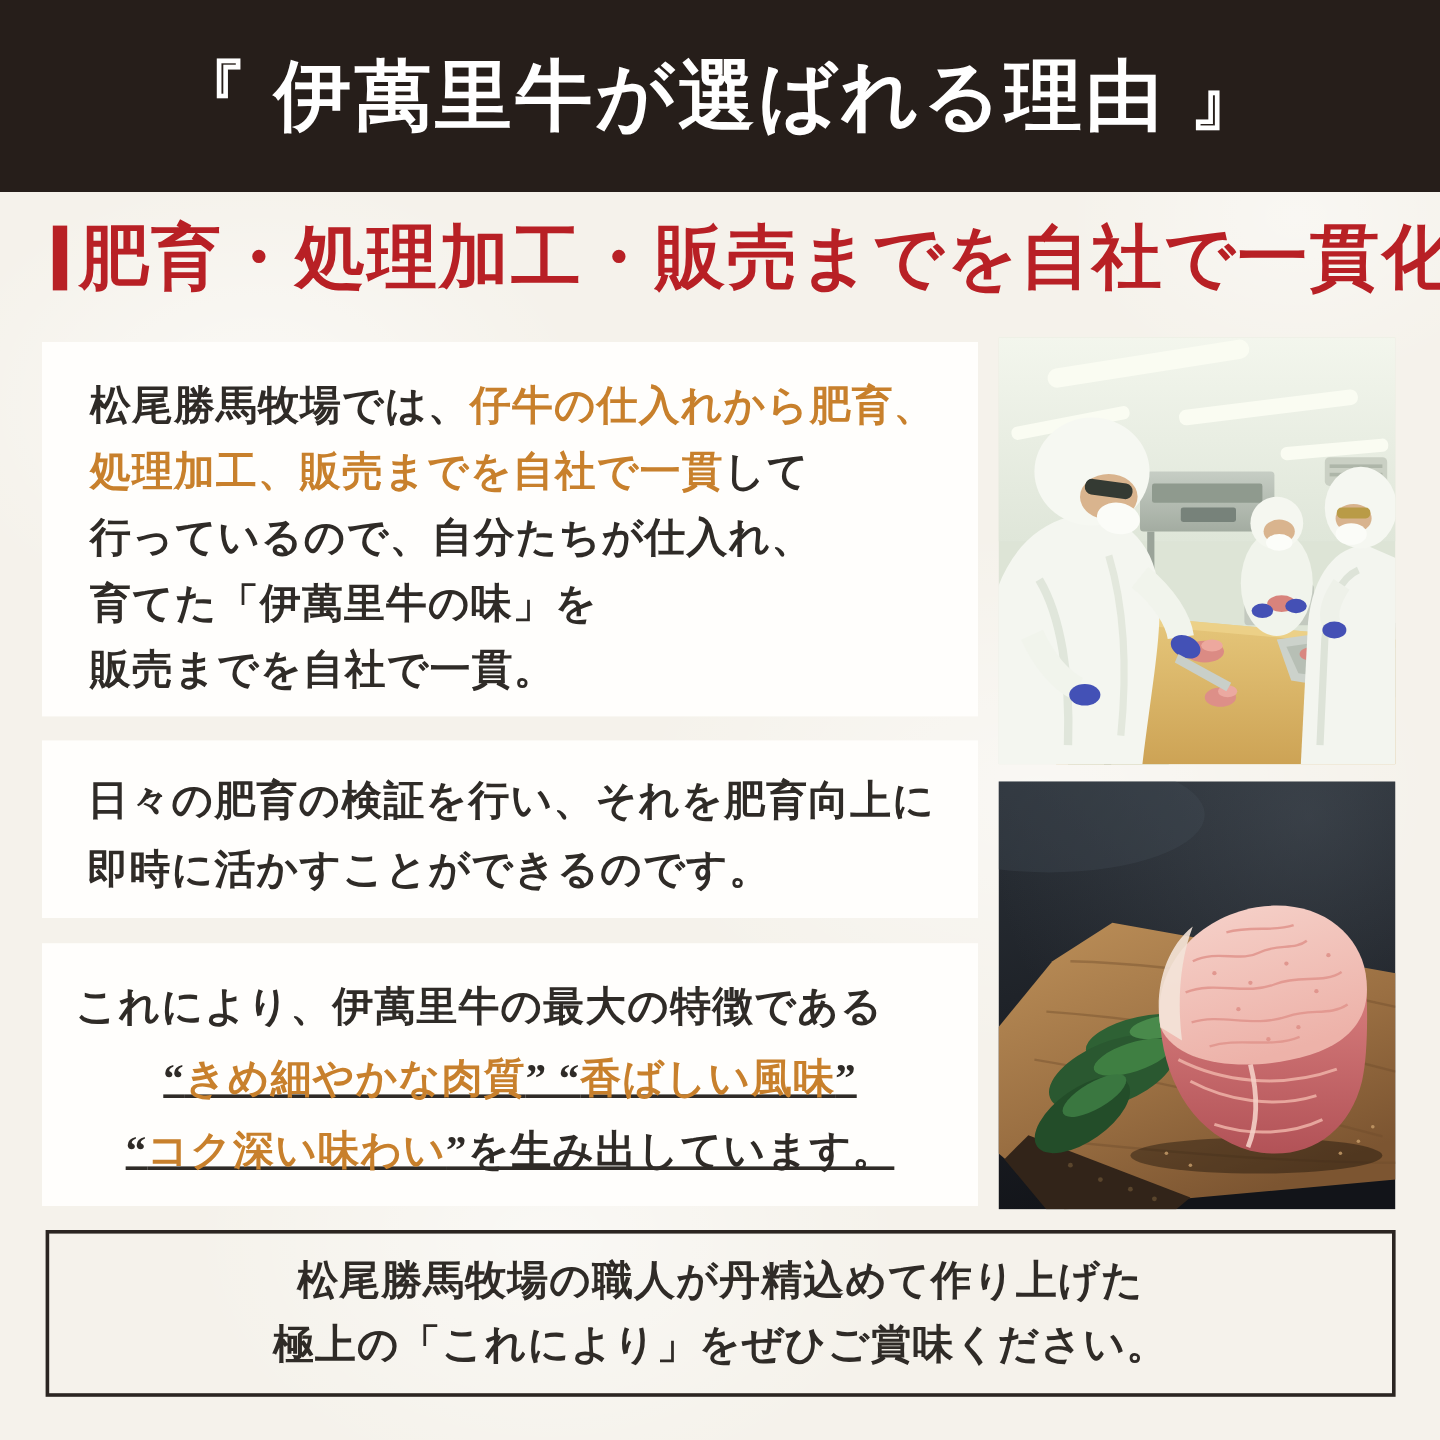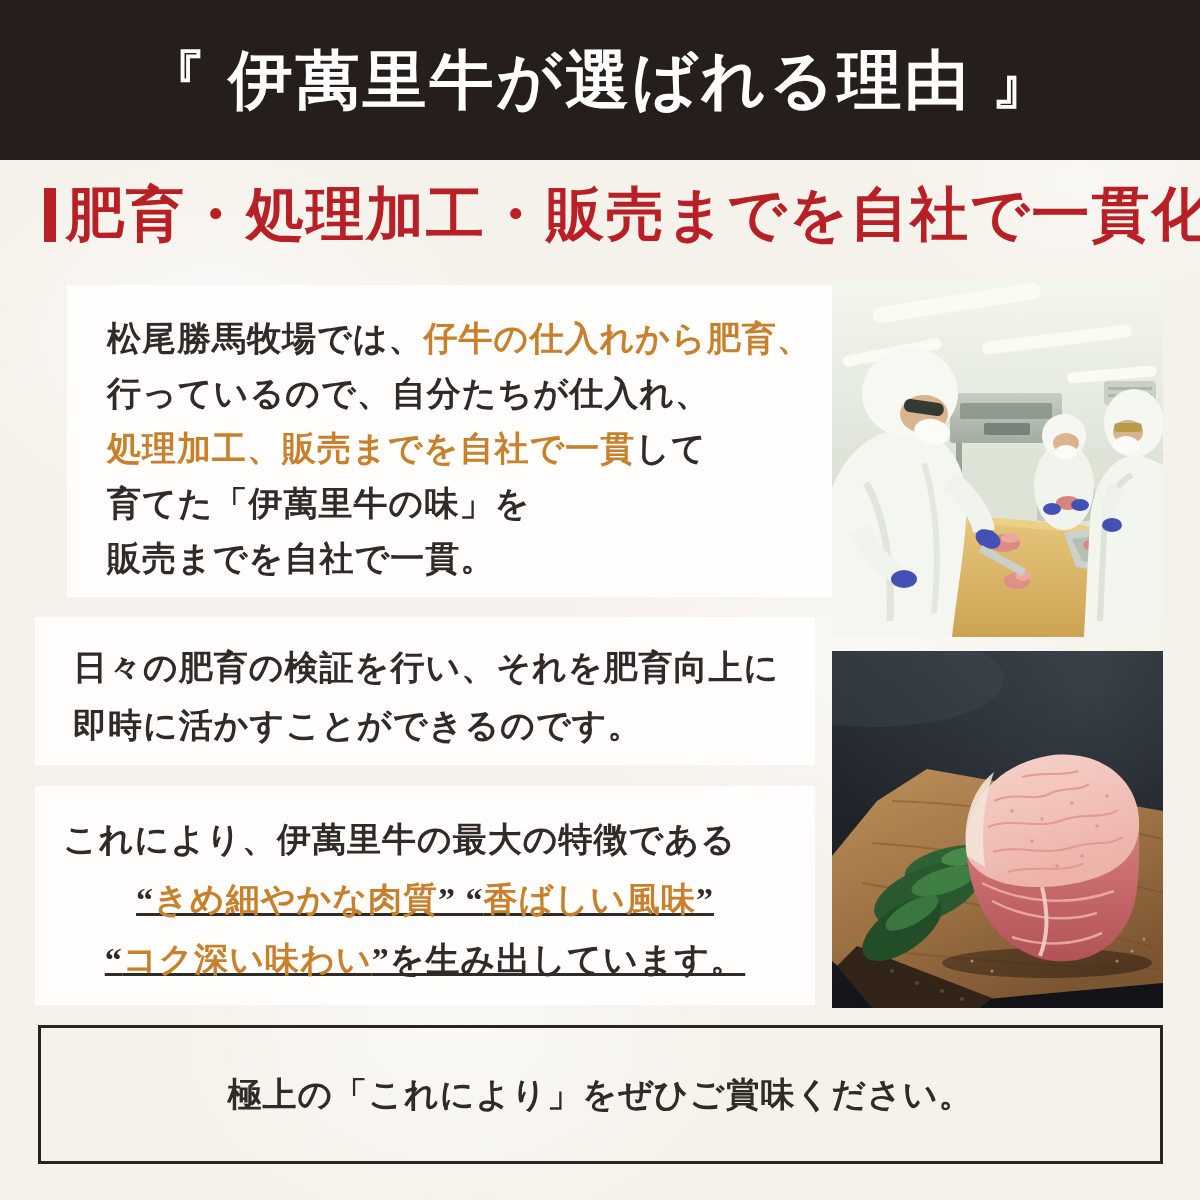--- a/index.html
+++ b/index.html
@@ -30,21 +30,21 @@
   .accent-bar{width:12px;height:54px;background:#b82025;margin-right:10px;flex:none;}
   .section-heading h2{
     margin:0;color:#b82025;font-size:58px;font-weight:700;letter-spacing:2px;white-space:nowrap;line-height:1;
   }
   .box{
     position:absolute;left:35px;width:780px;background:#fffefc;box-sizing:border-box;z-index:2;
   }
   .box .line{
     font-size:34px;font-weight:700;color:#2f2b27;white-space:nowrap;letter-spacing:1px;
   }
-  .box1{top:285px;height:312px;padding:26px 20px 0 40px;margin-left:32px;}
+  .box1{top:285px;height:312px;padding:26px 20px 0 40px;}
   .box1 .line{line-height:55px;}
   .box2{top:617px;height:148px;padding:22px 20px 0 38px;}
   .box2 .line{line-height:58px;}
   .box3{top:786px;height:219px;padding:24px 28px 0 28px;}
   .box3 .line{line-height:60px;}
   .box3 .center{text-align:center;text-decoration:underline;}
   .k{color:#2f2b27;}
   .o{color:#c8802c;}
   .photo{position:absolute;left:832px;width:331px;overflow:hidden;z-index:2;}
   .photo1{top:281px;height:356px;}
@@ -71,24 +71,24 @@
   <div class="section-heading">
     <span class="accent-bar"></span>
     <h2>肥育・処理加工・販売までを自社で一貫化</h2>
   </div>
 
   <section class="box box1">
     <div class="line">
       <span class="k">松尾勝馬牧場では、</span><span class="o">仔牛の仕入れから肥育、</span>
     </div>
     <div class="line">
+      <span class="o">処理加工、販売までを自社で一貫</span><span class="k">して</span>
+    </div>
+    <div class="line">
       <span class="k">行っているので、自分たちが仕入れ、</span>
-    </div>
-    <div class="line">
-      <span class="o">処理加工、販売までを自社で一貫</span><span class="k">して</span>
     </div>
     <div class="line">
       <span class="k">育てた「伊萬里牛の味」を</span>
     </div>
     <div class="line">
       <span class="k">販売までを自社で一貫。</span>
     </div>
   </section>
 
   <section class="box box2">
@@ -288,16 +288,17 @@
         <circle cx="300" cy="300" r="1.5"></circle>
           <circle cx="285" cy="310" r="1.5"></circle>
           <circle cx="312" cy="288" r="1.5"></circle>
         <circle cx="160" cy="320" r="1.5"></circle>
           <circle cx="140" cy="310" r="1.5"></circle>
       </g>
     </svg>
   </figure>
 
   <footer class="closing-box">
+    <div class="line">松尾勝馬牧場の職人が丹精込めて作り上げた</div>
     <div class="line">極上の「これにより」をぜひご賞味ください。</div>
   </footer>
 
 </div>
 
 </body></html>

